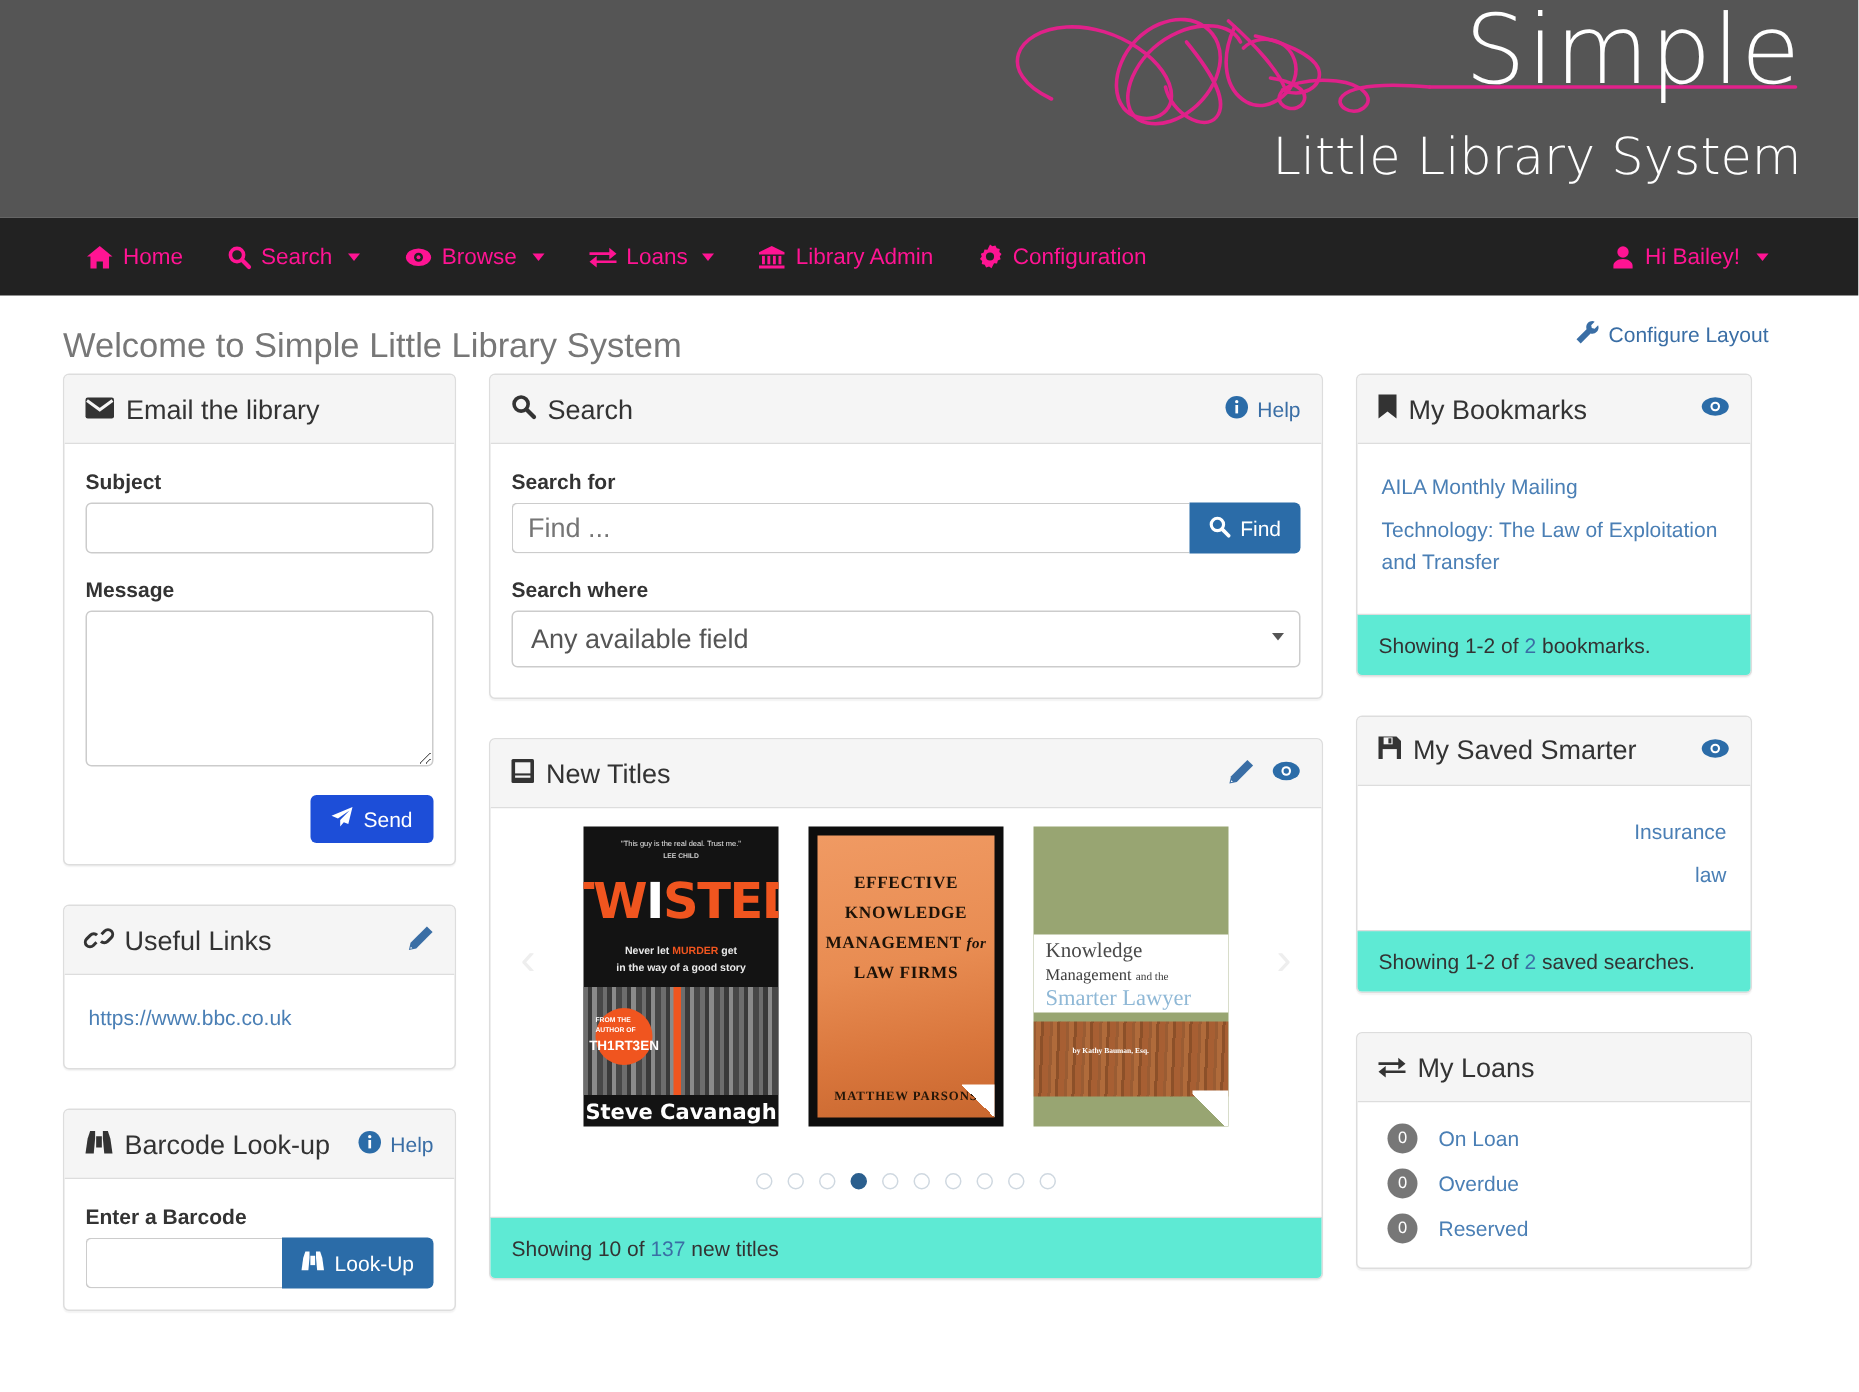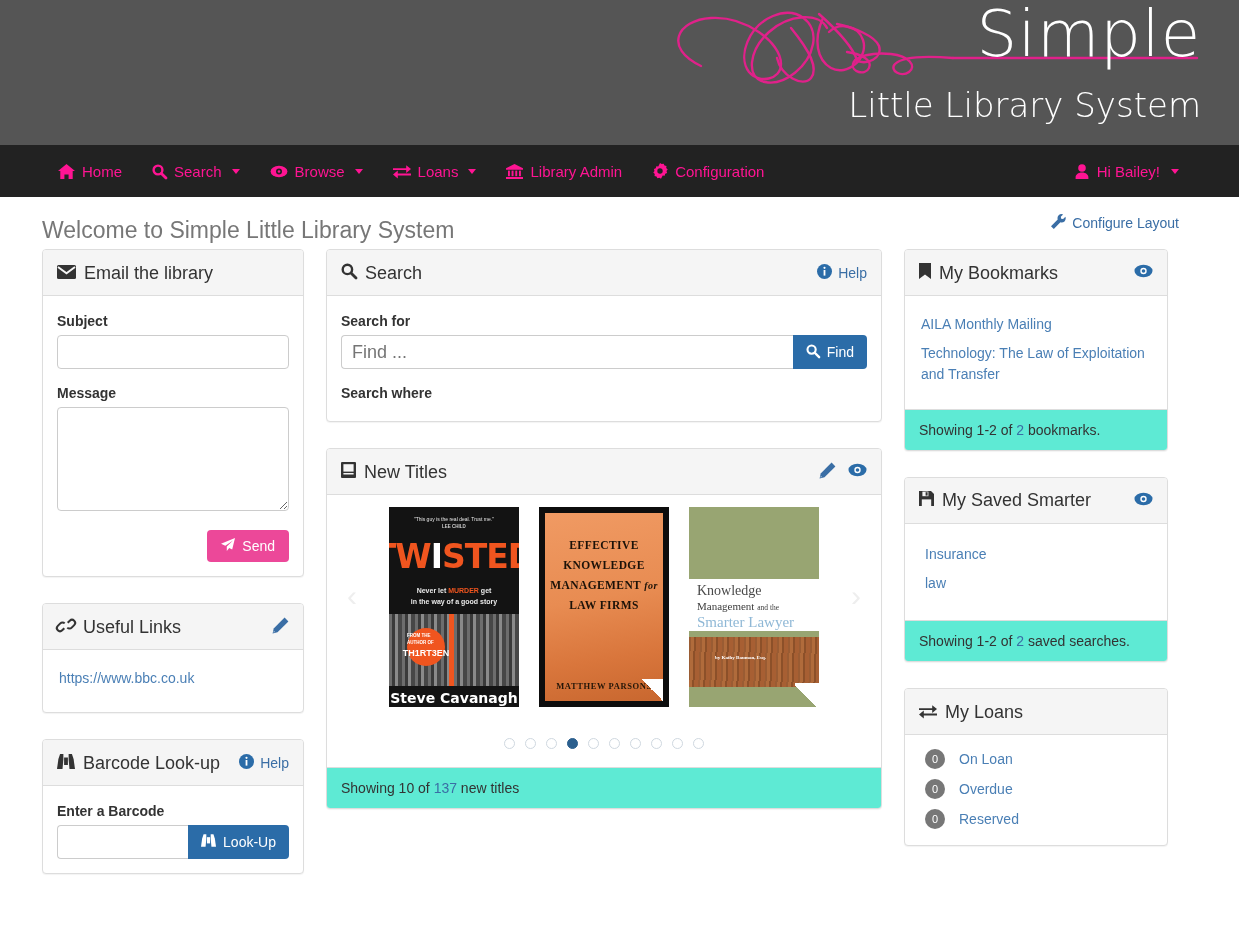--- a/index.html
+++ b/index.html
@@ -205,21 +205,21 @@
     border-radius:4px;
     color:#fff;
     font-size:14px;
     padding:8px 14px;
     cursor:pointer;
     display:inline-flex;
     align-items:center;
     gap:7px;
     font-family:"Liberation Sans", sans-serif;
   }
-  .btn-green { background:#ec4899; }
+  .btn-green { background:#1d4ed8; }
   .btn-blue  { background:#2b6ca8; }
   .right-align { display:flex; justify-content:flex-end; }
 
   .input-group { display:flex; }
   .input-group .form-control {
     border-radius:4px 0 0 4px;
     border-right:none;
   }
   .input-group .btn {
     border-radius:0 4px 4px 0;
@@ -254,21 +254,21 @@
     font-size:14px;
     line-height:1.45;
     margin-bottom:6px;
     cursor:pointer;
   }
   .link-list { padding:4px 2px; }
 
   .bm-list { padding:4px 2px 2px 2px; }
   .bm-list .link-item { margin-bottom:9px; }
 
-  .ss-list { padding:6px 2px 4px 6px; }
+  .ss-list { padding:6px 2px 4px 6px;text-align:right; }
   .ss-list .link-item { margin-bottom:9px; }
 
   
   .loan-row {
     display:flex;
     align-items:center;
     gap:14px;
     margin-bottom:10px;
     padding-left:6px;
   }
@@ -353,21 +353,21 @@
   .cv-twisted .tw-tag em{color:#f0551f;font-style:normal;}
   .cv-twisted .tw-shelf{
     margin-top:6px;width:130px;height:72px;
     background:repeating-linear-gradient(90deg,#6d6d6d 0 3px,#3a3a3a 3px 6px,#8a8a8a 6px 9px,#474747 9px 13px);
     position:relative;
   }
   .cv-twisted .tw-shelf:after{
     content:"";position:absolute;left:60px;top:0;width:5px;height:72px;background:#f0551f;
   }
   .cv-twisted .tw-badge{
-    position:absolute;left:18px;top:14px;width:38px;height:38px;border-radius:50%;
+    position:absolute;left:8px;top:14px;width:38px;height:38px;border-radius:50%;
     background:#f0551f;color:#fff;font-size:4.5px;font-weight:bold;
     display:flex;flex-direction:column;align-items:center;justify-content:center;line-height:1.5;
   }
   .cv-twisted .tw-badge span:last-child{font-size:9px;}
   .cv-twisted .tw-author{
     color:#fff;font-size:14px;font-weight:bold;margin-top:4px;
     font-family:"DejaVu Sans",sans-serif;
   }
 
   .cv-ekm {
@@ -666,20 +666,25 @@
               <span><svg width="14" height="14" viewBox="0 0 16 16">
                     <circle cx="6.4" cy="6.4" r="4.7" fill="none" stroke="#fff" stroke-width="2.4"></circle>
                     <line x1="10" y1="10" x2="15" y2="15" stroke="#fff" stroke-width="2.8" stroke-linecap="round"></line>
                   </svg></span>
               <span>Find</span>
             </button>
           </div>
         </div>
         <div class="form-group" style="margin-bottom:6px">
           <label class="form-label">Search where</label>
+          <div class="select-wrap">
+            <select class="form-control">
+              <option>Any available field</option>
+            </select>
+          </div>
         </div>
       </div>
     </div>
 
     <div class="panel">
       <div class="panel-head">
         <div class="panel-title">
           <span><svg width="15" height="16" viewBox="0 0 15 16">
                 <rect x="0" y="0" width="15" height="16" rx="1" fill="#333"></rect>
                 <rect x="2.4" y="2.2" width="10.2" height="7.4" fill="#f5f5f5"></rect>

